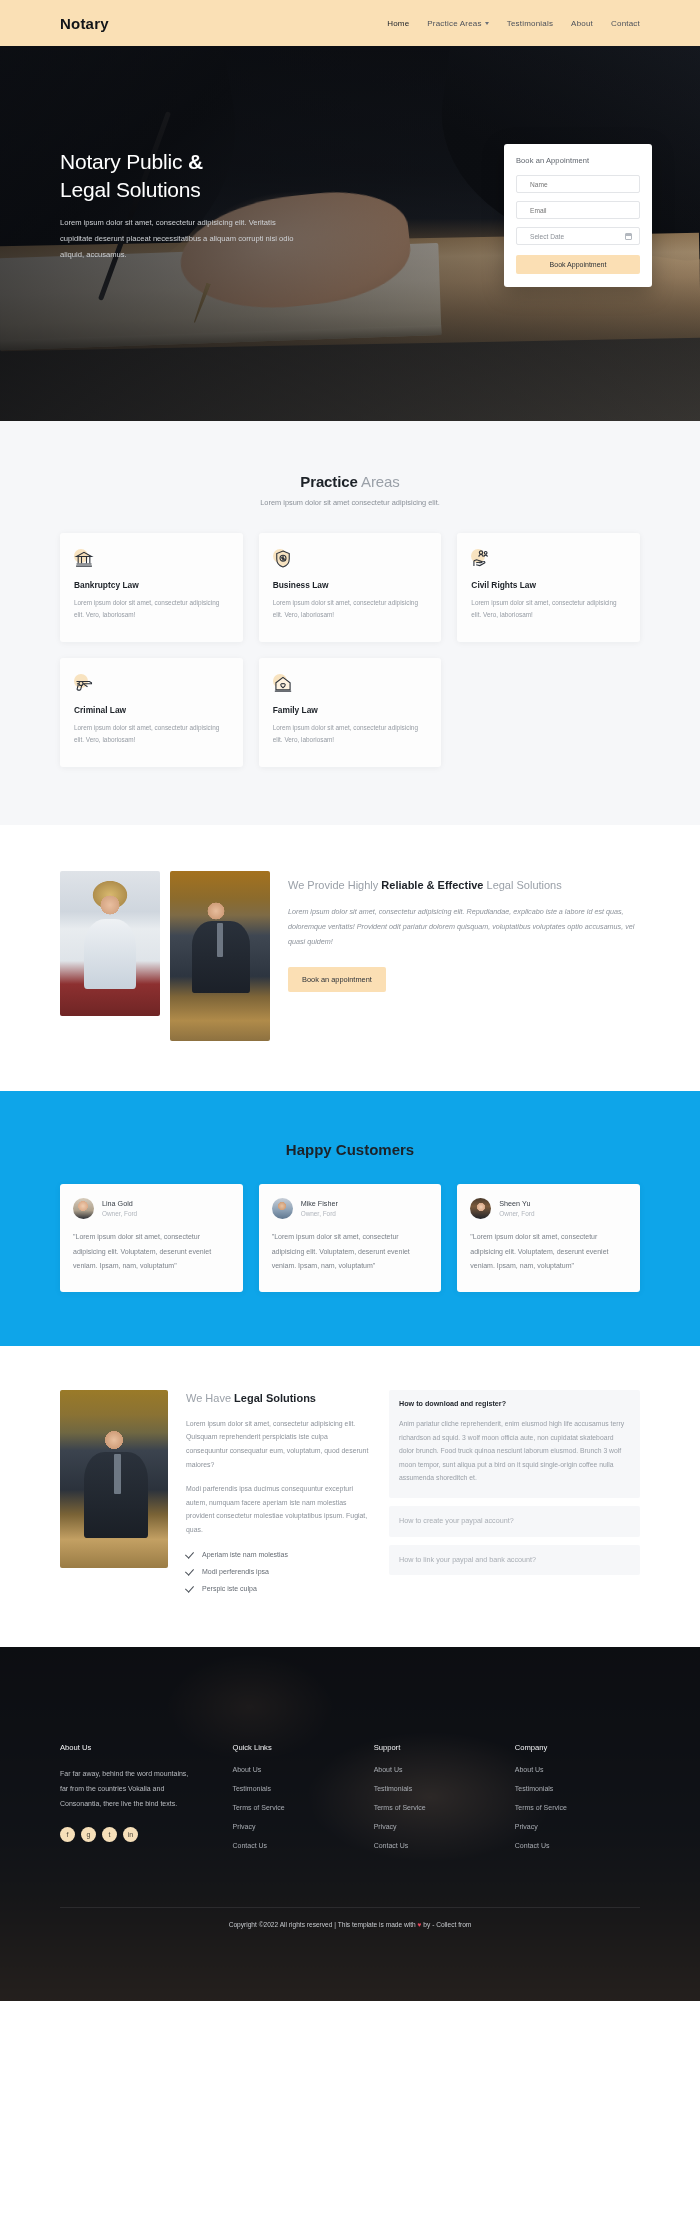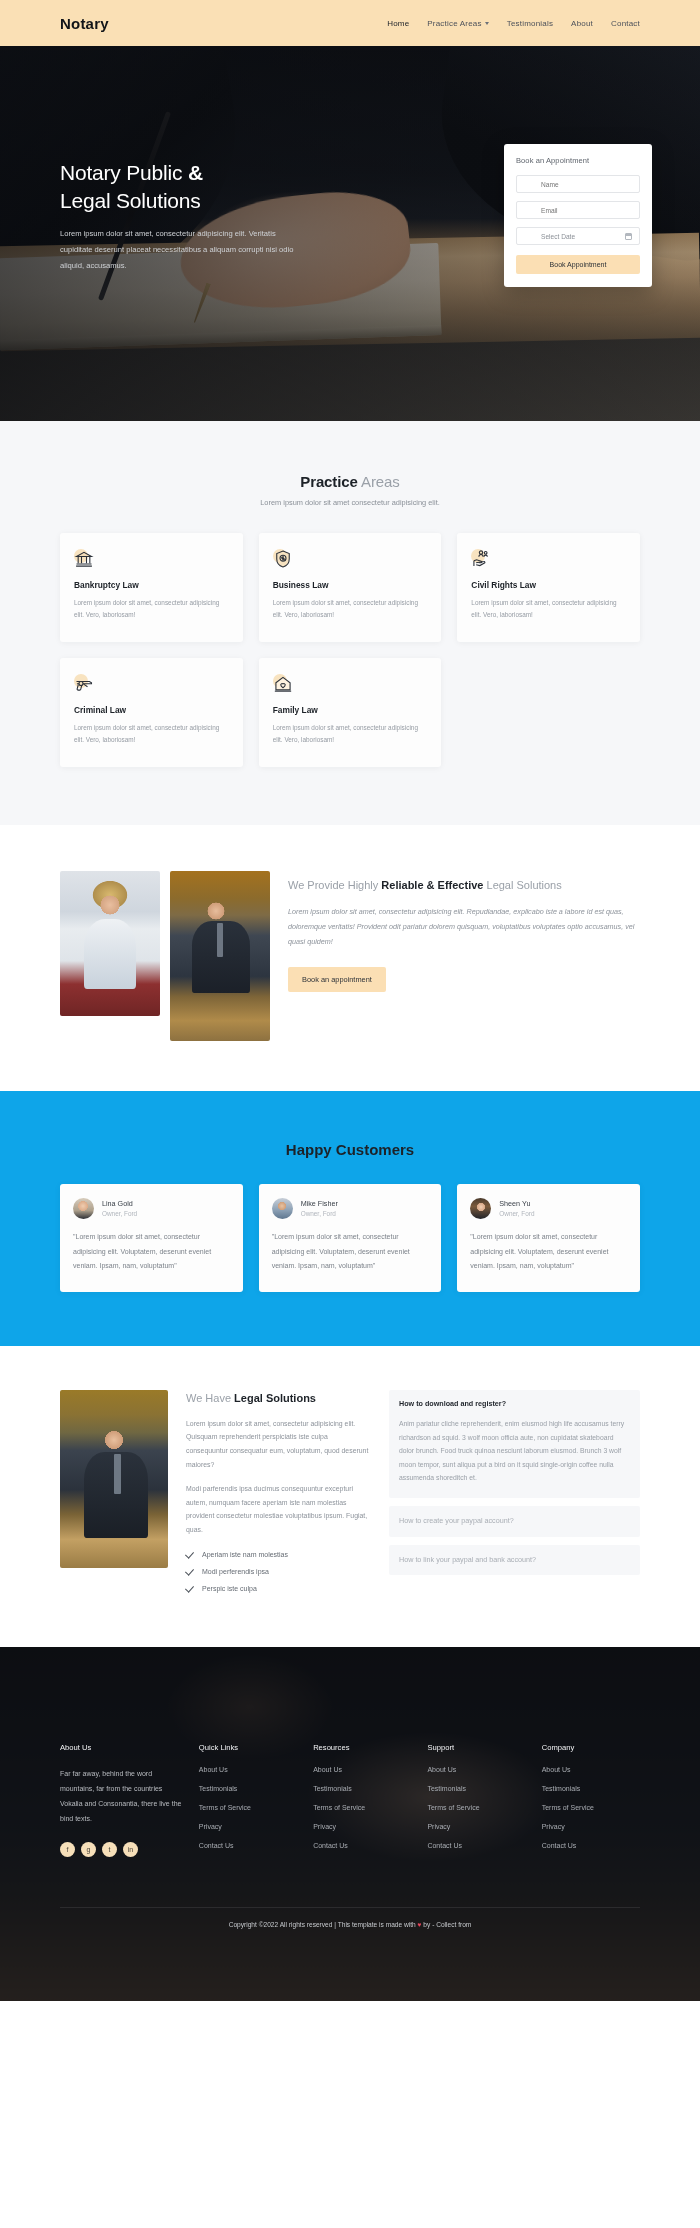--- a/index.html
+++ b/index.html
@@ -125,21 +125,21 @@
     transform: rotate(20deg);
     clip-path: polygon(0 0, 100% 0, 60% 100%, 40% 100%);
   }
   .hero-overlay {
     position: absolute; inset: 0;
     background: linear-gradient(90deg, rgba(8,10,14,.72) 0%, rgba(10,12,16,.55) 42%, rgba(10,12,16,.28) 100%);
   }
   .hero-inner {
     position: relative;
     z-index: 4;
-    padding: 15px 60px;
+    padding: 4px 60px;
     display: flex;
     align-items: flex-start;
     height: 100%;
   }
   .hero-text { width: 245px; padding-top: 98px; }
   .hero-title {
     font-size: 21px;
     line-height: 1.32;
     font-weight: 300;
     color: #ffffff;
@@ -170,21 +170,21 @@
     margin-bottom: 10px;
     letter-spacing: .1px;
   }
   .field {
     width: 100%;
     height: 18px;
     border: 1px solid #e3e5e8;
     border-radius: 2px;
     font-size: 6.6px;
     color: #8b9097;
-    padding: 0 24px;
+    padding: 0 13px;
     margin-bottom: 8px;
     display: flex;
     align-items: center;
     background: #fff;
     font-family: "Liberation Sans", sans-serif;
     position: relative;
   }
   .field.date { color: #8b9097; }
   .cal-ico {
     position: absolute; right: 7px; top: 5px;
@@ -793,28 +793,20 @@
 
       <div class="fcol">
         <div class="fh">Quick Links</div>
         <div class="flink">About Us</div>
         <div class="flink">Testimonials</div>
         <div class="flink">Terms of Service</div>
         <div class="flink">Privacy</div>
         <div class="flink">Contact Us</div>
       </div>
 
-      <div class="fcol">
-        <div class="fh">Resources</div>
-        <div class="flink">About Us</div>
-        <div class="flink">Testimonials</div>
-        <div class="flink">Terms of Service</div>
-        <div class="flink">Privacy</div>
-        <div class="flink">Contact Us</div>
-      </div>
 
       <div class="fcol">
         <div class="fh">Support</div>
         <div class="flink">About Us</div>
         <div class="flink">Testimonials</div>
         <div class="flink">Terms of Service</div>
         <div class="flink">Privacy</div>
         <div class="flink">Contact Us</div>
       </div>
 

